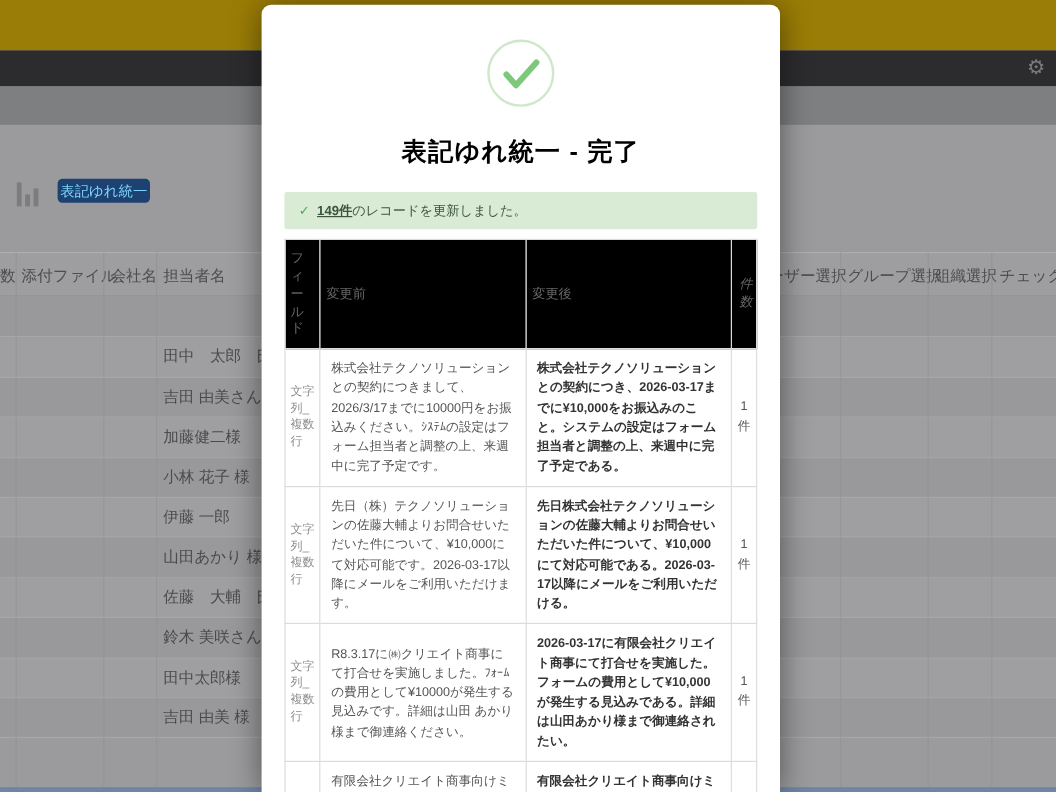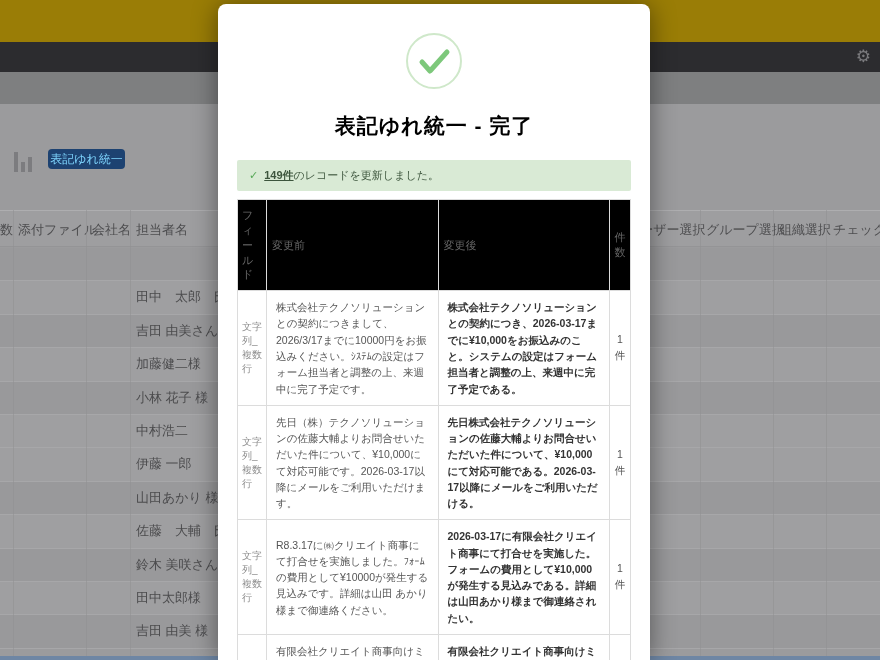--- a/index.html
+++ b/index.html
@@ -59,21 +59,21 @@
             padding:8px 12px; font-size:11px; color:#3d553d; }
   .banner .chk { color:#56a856; margin-right:6px; font-weight:bold; }
   .banner b { font-weight:bold;text-decoration:underline; }
 
   table.changes { margin:8px 19px 0; width:394px; border-collapse:collapse; table-layout:fixed;
                   font-size:10.5px; }
   .changes th, .changes td { border:1px solid #dcdcdc; vertical-align:middle; }
   .changes th { color:#666; font-weight:normal; font-size:11px; text-align:left;
                 padding:8px 5px; line-height:1.35; background:#000000; }
   .changes th.col-field { width:29px; word-break:break-all; padding:8px 4px; }
-  .changes th.col-count { width:21px; word-break:break-all; text-align:center; padding:8px 3px; }
+  .changes th.col-count { width:21px; word-break:break-all; text-align:right; padding:8px 3px;font-style:italic; }
   .changes td.field  { color:#8d8d8d; font-size:10px; word-break:break-all;
                        padding:6px 4px; line-height:1.4; }
   .changes td.before { color:#555; padding:8px 9px; line-height:1.55; }
   .changes td.after  { color:#333; font-weight:bold; padding:8px 9px; line-height:1.55; }
   .changes td.count  { color:#555; text-align:center; word-break:break-all;
                        padding:6px 2px; line-height:1.5; }
 </style>
 </head>
 <body>
 
@@ -120,23 +120,20 @@
       </div>
 
       <div class="bg-row alt">
         <span class="nm">加藤健二様</span>
       </div>
 
       <div class="bg-row base">
         <span class="nm">小林 花子 様</span>
       </div>
 
-      <div class="bg-row alt">
-        <span class="nm">中村浩二</span>
-      </div>
 
 
       <div class="bg-row alt">
         <span class="nm">伊藤 一郎</span>
       </div>
 
       <div class="bg-row base">
         <span class="nm">山田あかり 様</span>
       </div>
 

